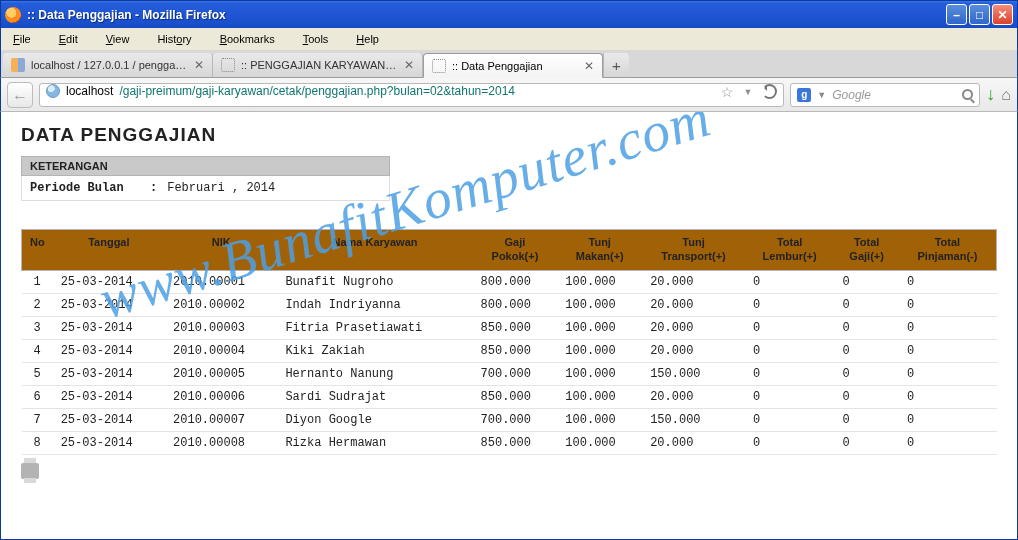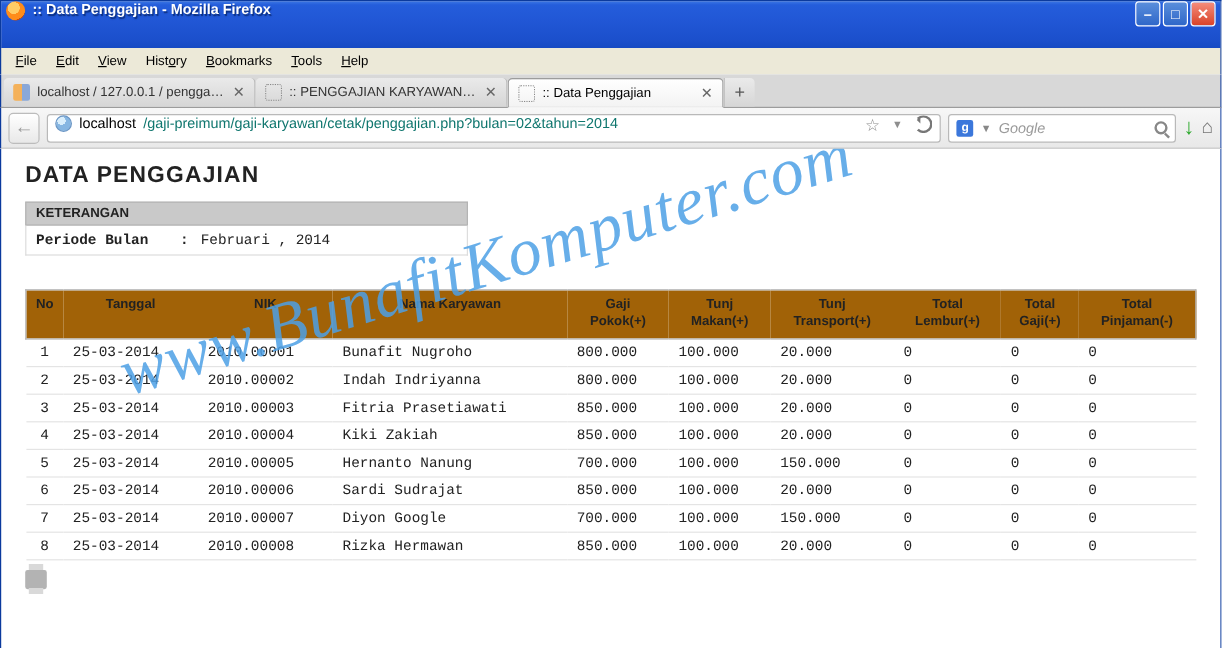--- a/index.html
+++ b/index.html
@@ -8,23 +8,24 @@
       font-size: 11px;
       background: #fff;
       width: 1018px;
       height: 540px;
       overflow: hidden;
       position: relative;
     }
 
     
     .titlebar {
-      height: 40px;
+      height: 28px;
       background: linear-gradient(to bottom,#3b76e4 0%,#245ddb 8%,#2157d6 40%,#1b4fcb 85%,#164ac3 100%);
       display: flex;
+      align-items: center;
       color: #fff;
       padding: 0 4px;
       border: 1px solid #0b3a9d;
       border-bottom: none;
     }
     .titlebar .ff-icon {
       width: 16px; height: 16px;
       background: radial-gradient(circle at 40% 35%, #ffcc66 0 35%, #ff8c1a 36% 70%, #d34e00 71% 100%);
       border-radius: 50%;
       margin-right: 6px;
@@ -45,20 +46,21 @@
     .menubar {
       height: 22px;
       background: #ece9d8;
       border-left: 1px solid #0b3a9d;
       border-right: 1px solid #0b3a9d;
       display: flex;
       align-items: center;
       padding: 0 4px;
       font-size: 11px;
       color: #000;
+      gap: 12px;
     }
     .menubar .menu-item {
       padding: 2px 8px;
     }
     .menubar .menu-item .ul { text-decoration: underline; }
 
     
     .tabstrip {
       height: 28px;
       background: #d8d8d8;

